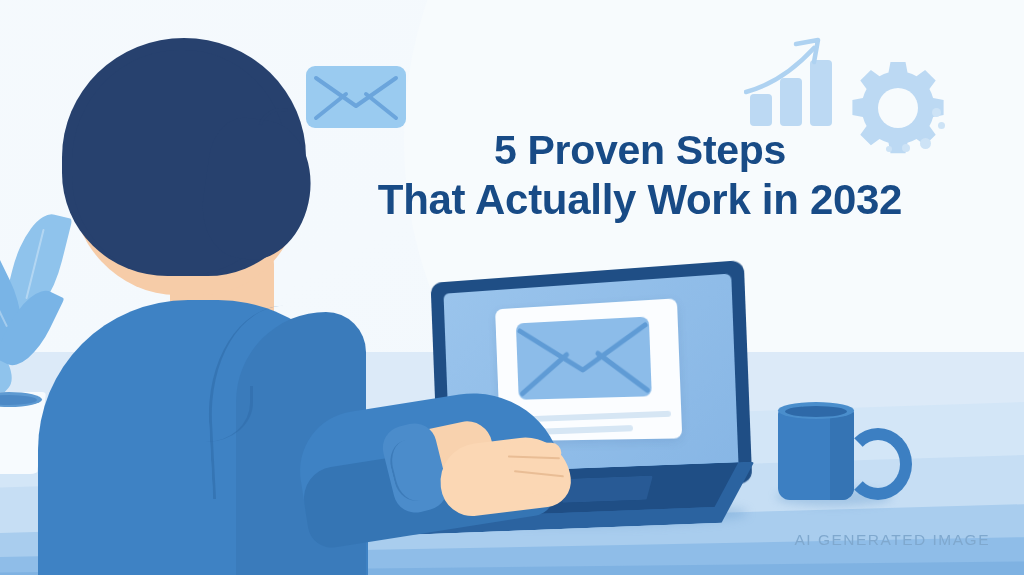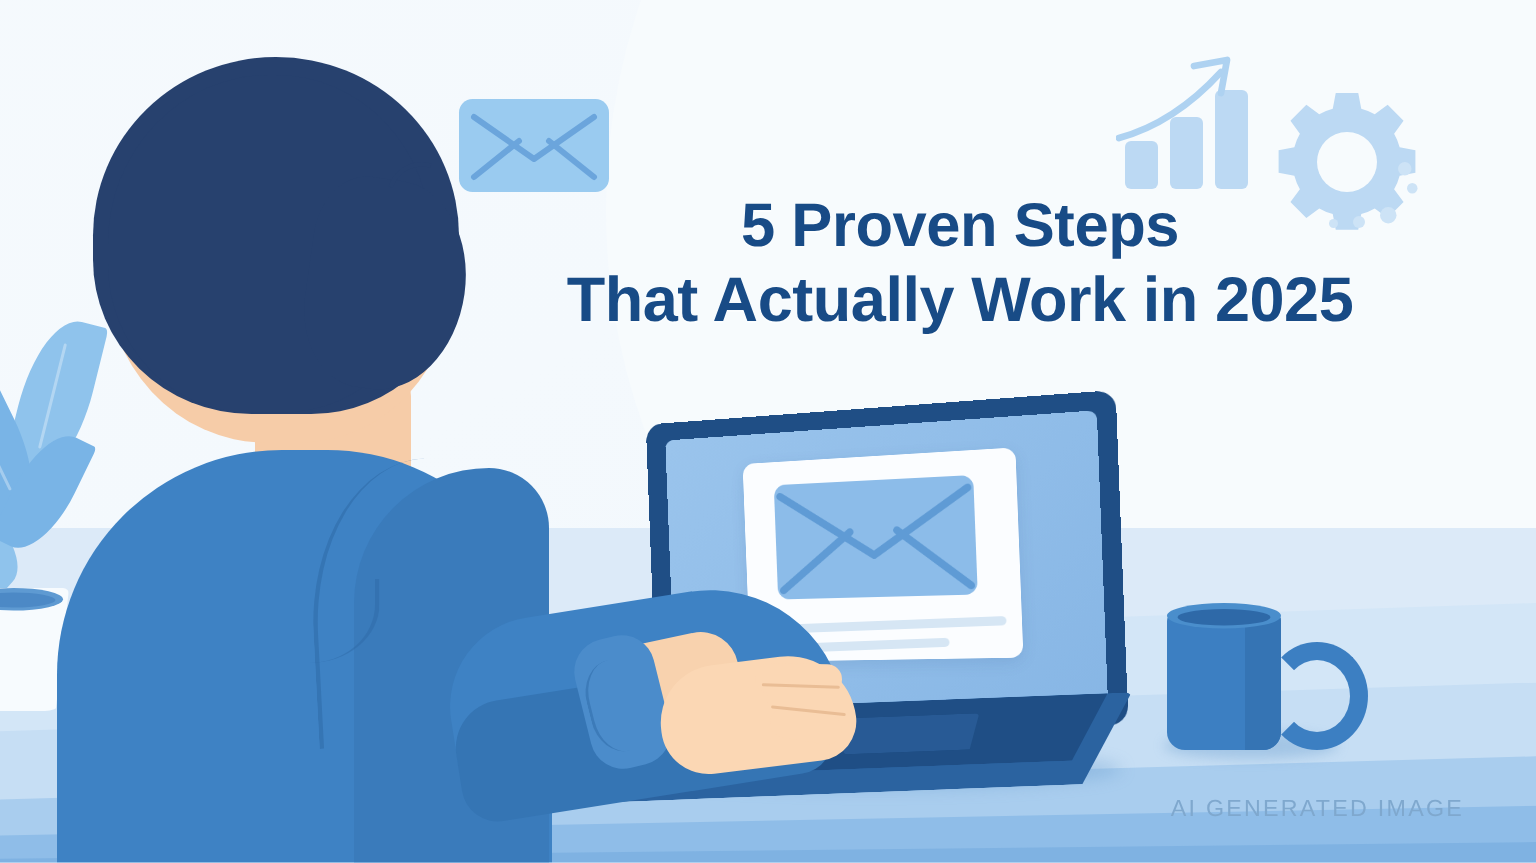--- a/index.html
+++ b/index.html
@@ -225,21 +225,21 @@
     font-weight:700;
     font-size:41px;
     line-height:49px;
     letter-spacing:-0.3px;
     text-shadow:0 1px 0 rgba(255,255,255,.5);
   }
   #title .tl{display:block;white-space:nowrap;}
   #title .tl3{font-size:42px;}
   
   #watermark{
-    right:48px;top:531px;
+    right:34px;top:531px;
     color:#7FA8CE;
     font-size:15.5px;
     letter-spacing:1.5px;
     font-weight:400;
   }
 </style>
 </head>
 <body>
 
 <div id="stage">
@@ -361,18 +361,18 @@
     </svg>
     <div class="gdot" style="left:86px;top:52px;width:9px;height:9px;"></div>
     <div class="gdot" style="left:92px;top:66px;width:7px;height:7px;"></div>
     <div class="gdot" style="left:74px;top:82px;width:11px;height:11px;"></div>
     <div class="gdot" style="left:56px;top:88px;width:8px;height:8px;"></div>
     <div class="gdot" style="left:40px;top:90px;width:6px;height:6px;"></div>
   </div>
 
   <div class="abs" id="title">
     <span class="tl tl1">5 Proven Steps</span>
-    <span class="tl tl3">That Actually Work in 2025</span>
+    <span class="tl tl3">That Actually Work in 2032</span>
   </div>
 
   <div class="abs" id="watermark">AI GENERATED IMAGE</div>
 
 </div>
 
 </body></html>

